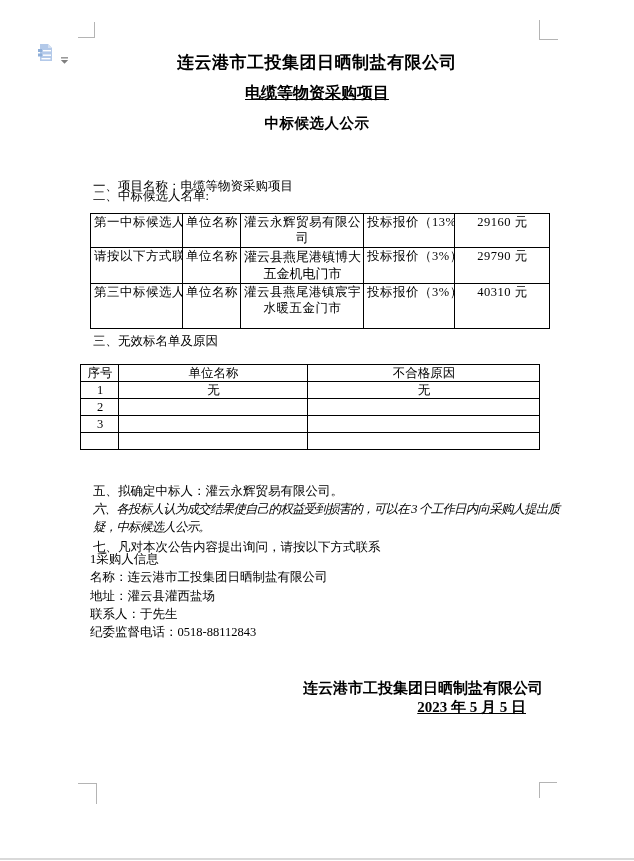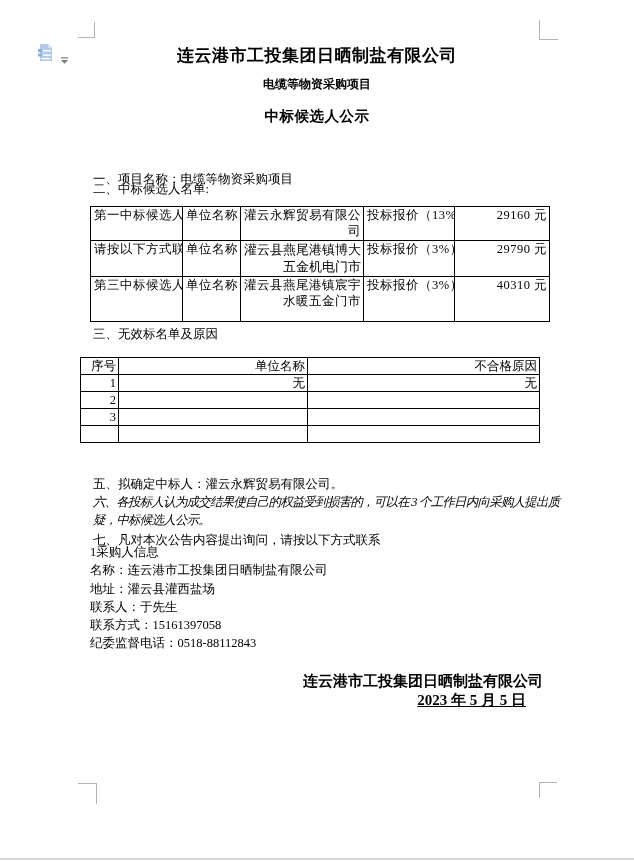--- a/index.html
+++ b/index.html
@@ -1,33 +1,33 @@
 <!DOCTYPE html>
 <html><head>
 <meta charset="utf-8">
 <style>
   html,body { margin:0; padding:0; background:#ffffff; }
   .page {
     position:relative; width:634px; height:861px; background:#ffffff;
     font-family:"Liberation Serif","DejaVu Serif",serif; color:#000000; overflow:hidden;
   }
-  .abs { position:absolute; }
+  .abs { position:absolute;margin-top:7px; }
   .center { left:0; width:634px; text-align:center; }
   .title1 { font-size:17px; font-weight:bold; letter-spacing:0.5px; }
-  .title2 { font-size:12px; font-weight:bold; }
+  .title2 { font-size:16px; font-weight:bold;text-decoration:underline; }
   .title3 { font-size:14.5px; font-weight:bold; letter-spacing:0.5px; }
   .body-text { font-size:12.5px; line-height:18.3px; white-space:nowrap; }
   .wrapblock { white-space:normal;font-style:italic; }
   .s6 { letter-spacing:-0.8px; }
 
   
   .doc-table { border-collapse:collapse; table-layout:fixed; width:459px; }
   .doc-table td {
     border:1px solid #000; vertical-align:top; padding:1px 2px 1px 3px;
-    font-size:12.5px; line-height:15.5px; overflow:hidden; text-align:right; font-weight:normal;
+    font-size:12.5px; line-height:15.5px; overflow:hidden; text-align:center; font-weight:normal;
   }
   .t1 td { letter-spacing:0.5px; }
   .t1 .row1 { height:34px; } .t1 .row2 { height:32px; } .t1 .row3 { height:45px; }
   .t1 .company2 { font-size:13px; letter-spacing:0; line-height:16.5px; }
   .nowrap { white-space:nowrap; }
   .t2 td { line-height:14px; }
   .t2 .hrow { height:17px; } .t2 .r1 { height:17px; } .t2 .r2 { height:15px; }
   .t2 .r3 { height:15px; } .t2 .r4 { height:17px; }
 
   
@@ -164,21 +164,20 @@
     <div>疑，中标候选人公示。</div>
   </div>
 
   <div class="abs body-text" style="top:531px;left:93px">七、凡对本次公告内容提出询问，请按以下方式联系</div>
 
   <div class="abs body-text" style="top:543px;left:90px">
     <div>1采购人信息</div>
     <div>名称：连云港市工投集团日晒制盐有限公司</div>
     <div>地址：灌云县灌西盐场</div>
     <div>联系人：于先生</div>
-    <div>联系方式：15161397058</div>
     <div>纪委监督电话：0518-88112843</div>
   </div>
 
   <div class="abs footer-block" style="top:672px">
     <div>连云港市工投集团日晒制盐有限公司</div>
     <div class="footer-date">2023 年 5 月 5 日</div>
   </div>
 
   <div class="page-bottom-edge"></div>
 </div>

